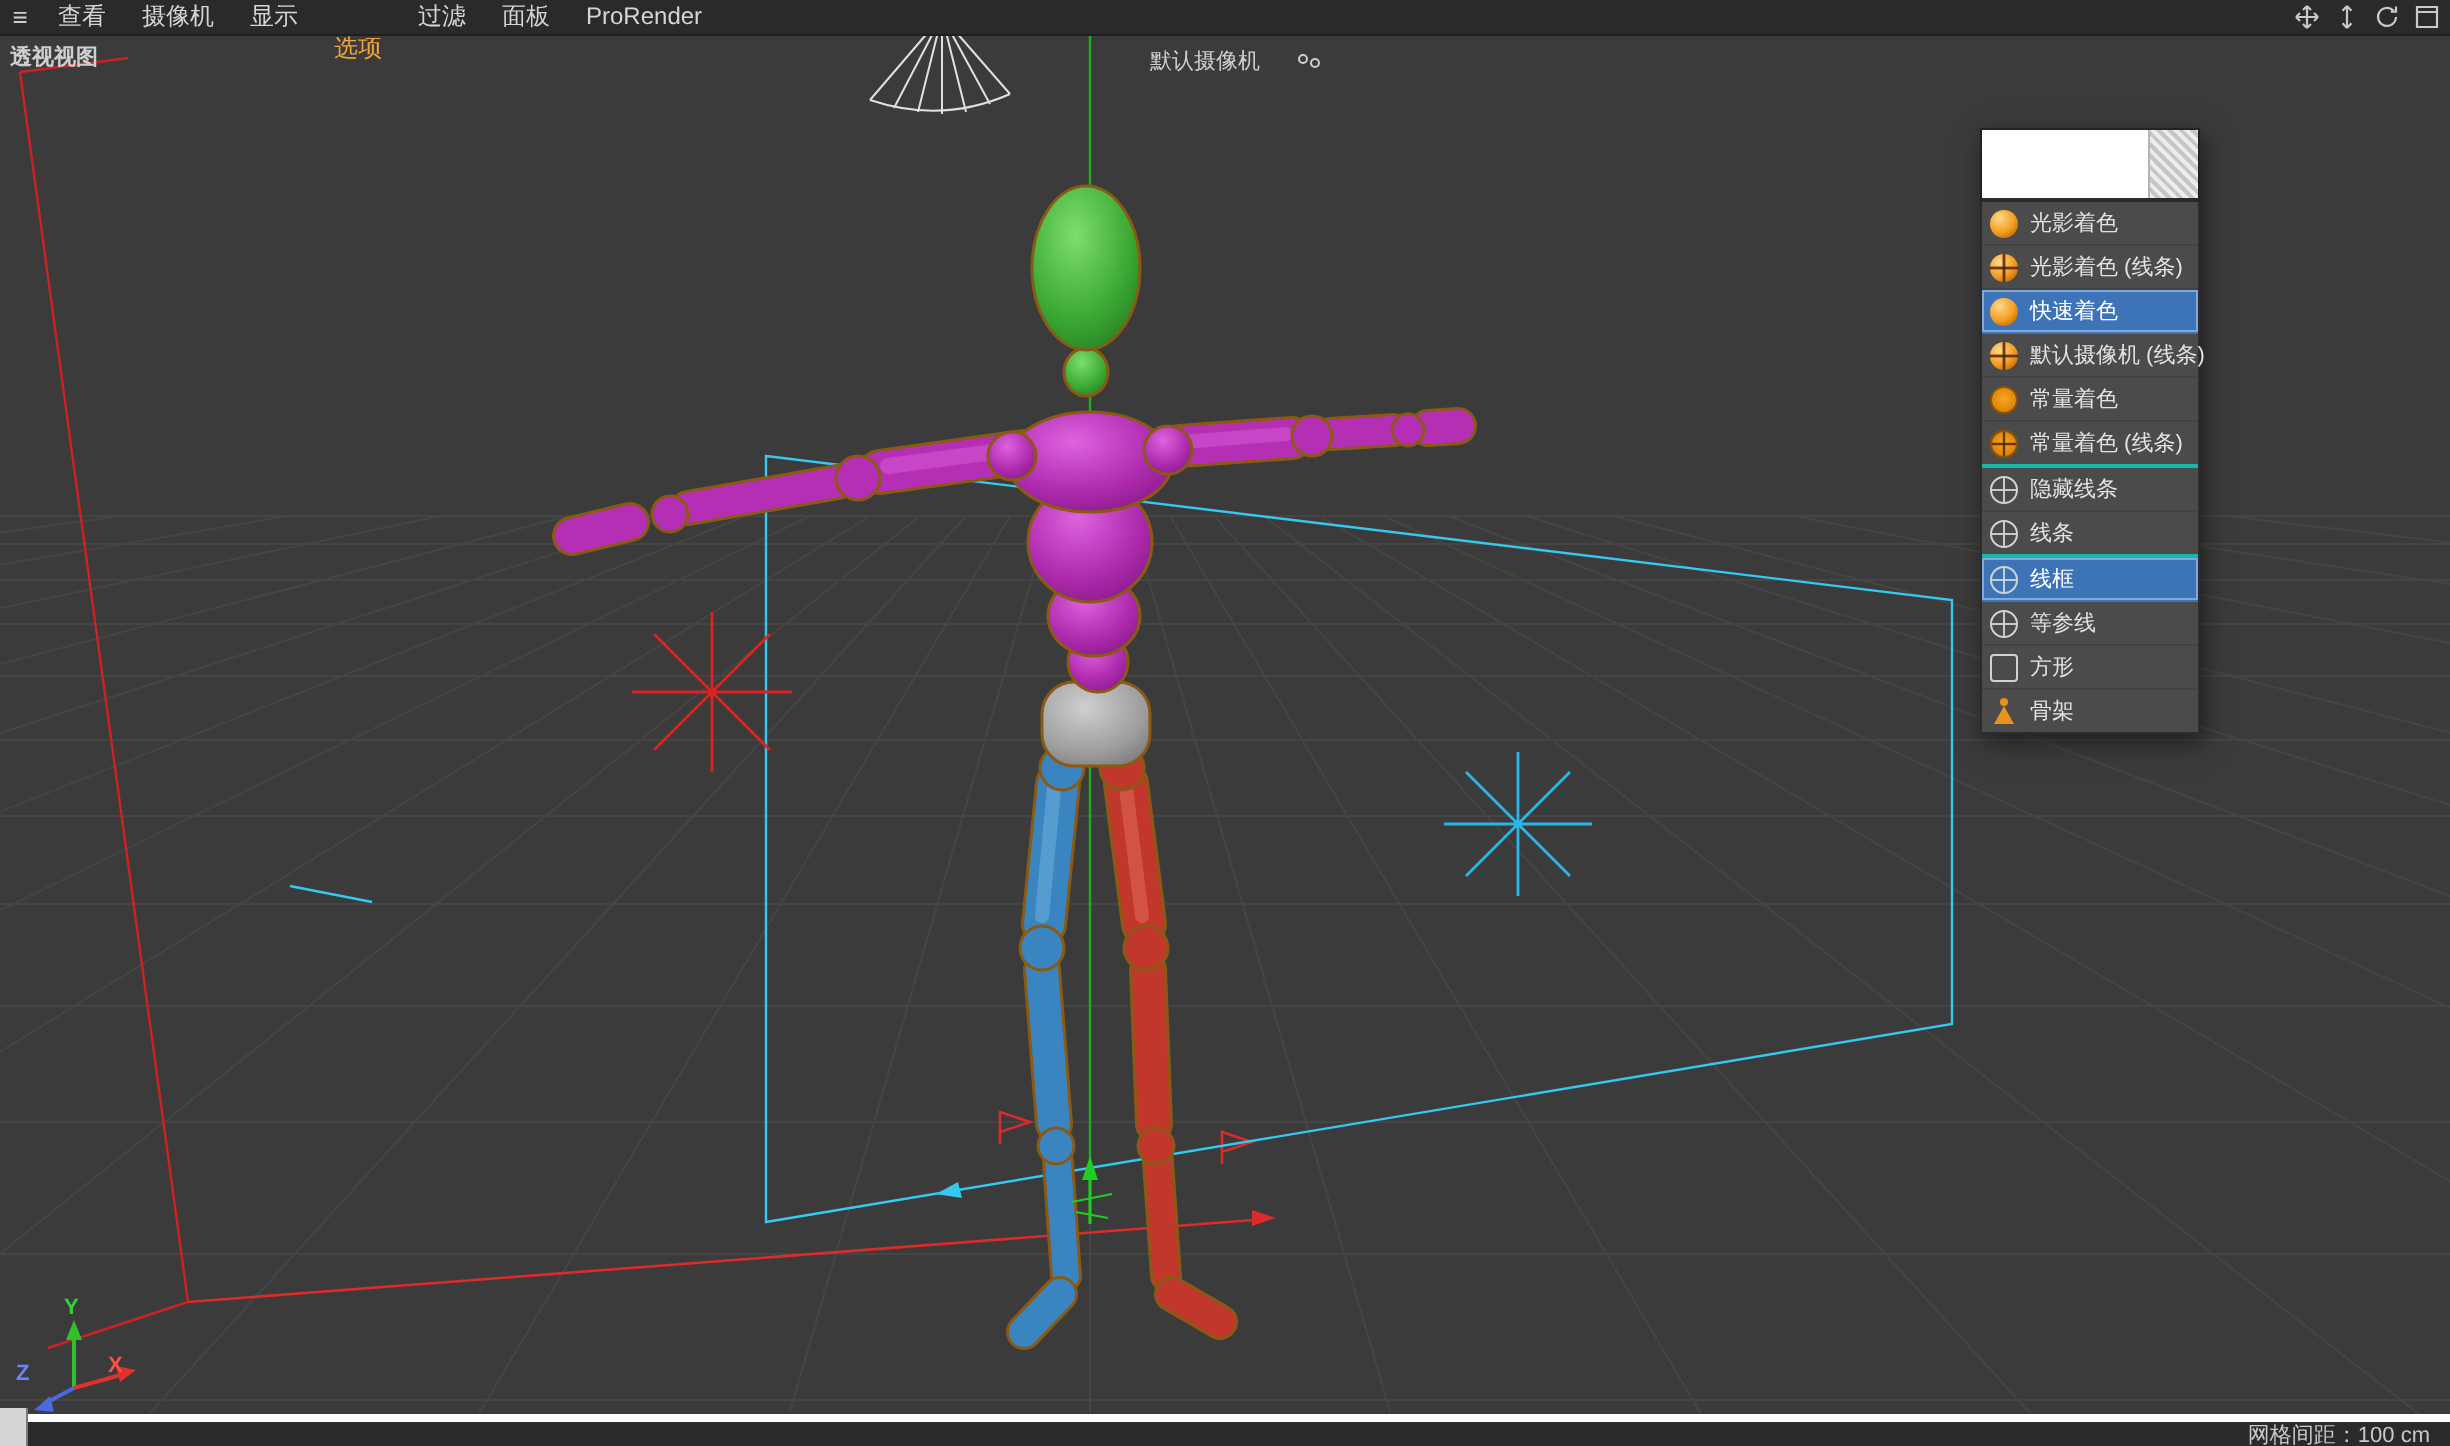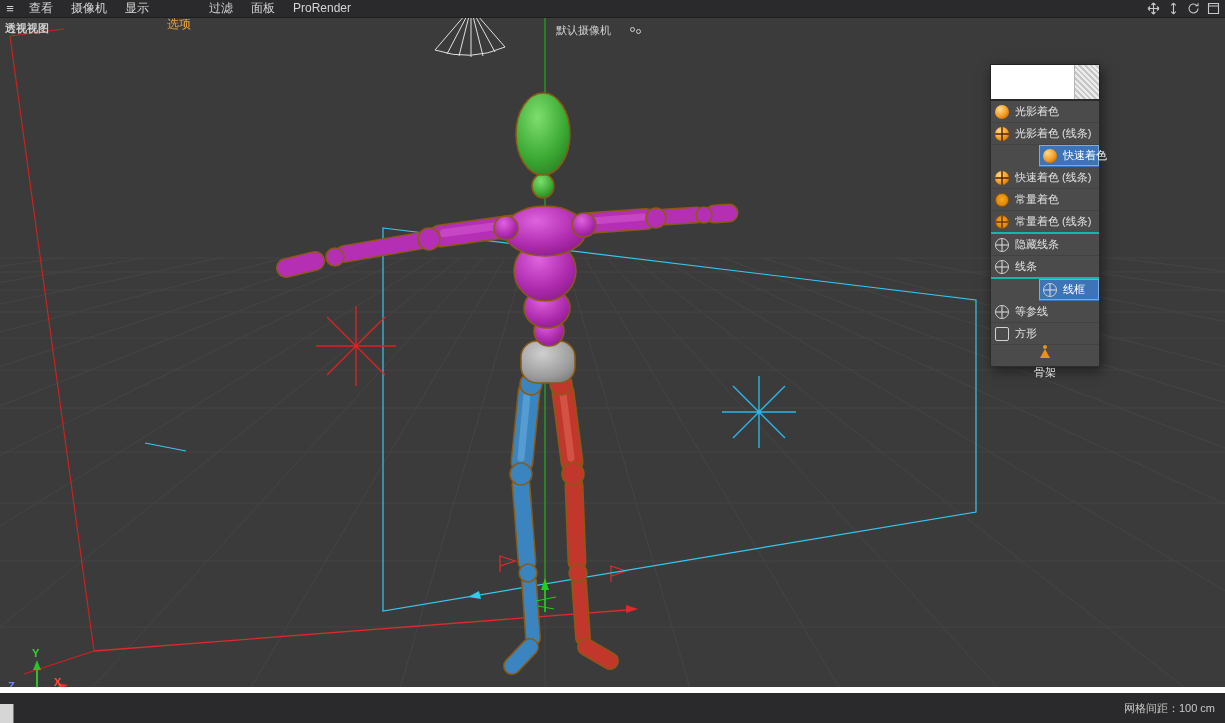--- a/index.html
+++ b/index.html
@@ -19,37 +19,37 @@
   #menubar-items{display:flex;align-items:center;text-align:center;}
   .mb-item{padding:0 9px;line-height:17px;cursor:default;white-space:nowrap;}
   .mb-active{color:#f0a43a;margin-top:32px;}
   .mb-icons{margin-left:auto;display:flex;align-items:center;gap:7px;padding-right:5px;}
   .mb-icons span{display:flex;align-items:center;}
   .mb-icons svg{stroke:#c9c9c9;fill:none;stroke-width:1.1;}
   
   .scene{position:absolute;top:0;left:0;z-index:1;}
   
   .view-label{position:absolute;left:5px;top:21px;z-index:20;color:#cfcfcf;font-size:11px;font-weight:bold;}
-  .cam-label{position:absolute;left:556px;top:23px;z-index:20;color:#cfcfcf;font-size:11px;display:flex;align-items:center;gap:19px;}
+  .cam-label{position:absolute;left:575px;top:23px;z-index:20;color:#cfcfcf;font-size:11px;display:flex;align-items:center;gap:19px;}
   .cam-icon{position:relative;width:12px;height:9px;display:inline-block;}
   .cam-icon::before,.cam-icon::after{content:"";position:absolute;width:3px;height:3px;border:1px solid #cfcfcf;border-radius:50%;}
   .cam-icon::before{left:0;top:1px;}
   .cam-icon::after{left:6px;top:3px;}
   
   .dropdown{position:absolute;left:990px;top:64px;width:110px;z-index:30;
     box-shadow:2px 4px 12px rgba(0,0,0,.5);font-size:11px;}
   .dd-header{height:34px;background:#ffffff;border:1px solid #222;border-bottom:2px solid #2a2a2a;display:flex;}
   .dd-thumb{margin-left:auto;width:24px;height:100%;
     background:repeating-linear-gradient(45deg,#ececec 0 2px,#c6c6c6 2px 4px);
     border-left:1px solid #b5b5b5;}
   .dd-list{background:#4b4b4b;border:1px solid #2c2c2c;border-top:none;}
   .dd-item{height:21px;display:flex;align-items:center;gap:6px;padding:0 4px;
     color:#e2e2e2;border-bottom:1px solid #424242;cursor:default;}
-  .dd-item:last-child{border-bottom:none;flex-direction:column;}
-  .dd-item.selected{background:#3d74b8;box-shadow:inset 0 0 0 1px #7fa9da;color:#fff;border-bottom-color:#3d74b8;margin-left:48px;}
+  .dd-item:last-child{border-bottom:none;}
+  .dd-item.selected{background:#3d74b8;box-shadow:inset 0 0 0 1px #7fa9da;color:#fff;border-bottom-color:#3d74b8;}
   .dd-item.group-end{border-bottom:2px solid #14b8a6;}
   .dd-label{white-space:nowrap;}
   
   .ic{width:14px;height:14px;flex:0 0 14px;border-radius:50%;position:relative;box-sizing:border-box;}
   .ic--shaded-sphere,.ic--shaded-sphere-lines,.ic--quick-sphere,.ic--quick-sphere-lines{
     background:radial-gradient(circle at 35% 30%,#ffd98c,#f39a1e 55%,#a85a02 95%);}
   .ic--constant-sphere,.ic--constant-sphere-lines{
     background:radial-gradient(circle at 50% 45%,#f8a81f,#d67d06 85%);border:1px solid #8a5405;}
   .ic--shaded-sphere-lines::after,.ic--quick-sphere-lines::after,.ic--constant-sphere-lines::after{
     content:"";position:absolute;inset:0;border-radius:50%;
@@ -60,22 +60,22 @@
   .ic--hidden-line-sphere::after,.ic--line-sphere::after,.ic--wireframe-sphere::after,.ic--isoparm-sphere::after{
     content:"";position:absolute;inset:0;border-radius:50%;
     background:linear-gradient(transparent 44%,rgba(215,215,215,.9) 47% 53%,transparent 56%),
                linear-gradient(90deg,transparent 44%,rgba(215,215,215,.9) 47% 53%,transparent 56%);}
   .ic--box{background:transparent;border:1px solid #d2d2d2;border-radius:2px;}
   .ic--skeleton{background:none;border-radius:0;}
   .ic--skeleton::before{content:"";position:absolute;left:2px;top:4px;width:0;height:0;
     border-left:5px solid transparent;border-right:5px solid transparent;border-bottom:9px solid #e8921e;}
   .ic--skeleton::after{content:"";position:absolute;left:5px;top:0;width:4px;height:4px;border-radius:50%;background:#e8921e;}
   
-  .statusbar{position:absolute;left:0;right:0;bottom:0;height:36px;z-index:40;
-    background:#2a2a2c;border-top:6px solid #ffffff;
+  .statusbar{position:absolute;left:0;right:0;bottom:0;height:16px;z-index:40;
+    background:#2a2a2c;border-top:4px solid #ffffff;
     display:flex;align-items:center;justify-content:flex-end;
     padding-right:10px;box-sizing:border-box;color:#c8c8c8;font-size:11px;}
   .sb-corner{position:absolute;left:0;bottom:0;width:13px;height:19px;background:#d6d6d6;border-right:1px solid #7a7a7a;}
 </style>
 </head>
 <body>
 
 <svg class="scene" width="1225" height="723" viewBox="0 0 1225 723">
   <defs>
     <radialGradient id="gHead" cx="40%" cy="30%" r="80%">
@@ -274,21 +274,21 @@
       <div class="dd-item">
         <span class="ic ic--shaded-sphere-lines"></span>
         <span class="dd-label">光影着色 (线条)</span>
       </div>
       <div class="dd-item selected">
         <span class="ic ic--quick-sphere"></span>
         <span class="dd-label">快速着色</span>
       </div>
       <div class="dd-item">
         <span class="ic ic--quick-sphere-lines"></span>
-        <span class="dd-label">快速着色 (线条)</span>
+        <span class="dd-label">默认摄像机 (线条)</span>
       </div>
       <div class="dd-item">
         <span class="ic ic--constant-sphere"></span>
         <span class="dd-label">常量着色</span>
       </div>
       <div class="dd-item group-end">
         <span class="ic ic--constant-sphere-lines"></span>
         <span class="dd-label">常量着色 (线条)</span>
       </div>
       <div class="dd-item">

